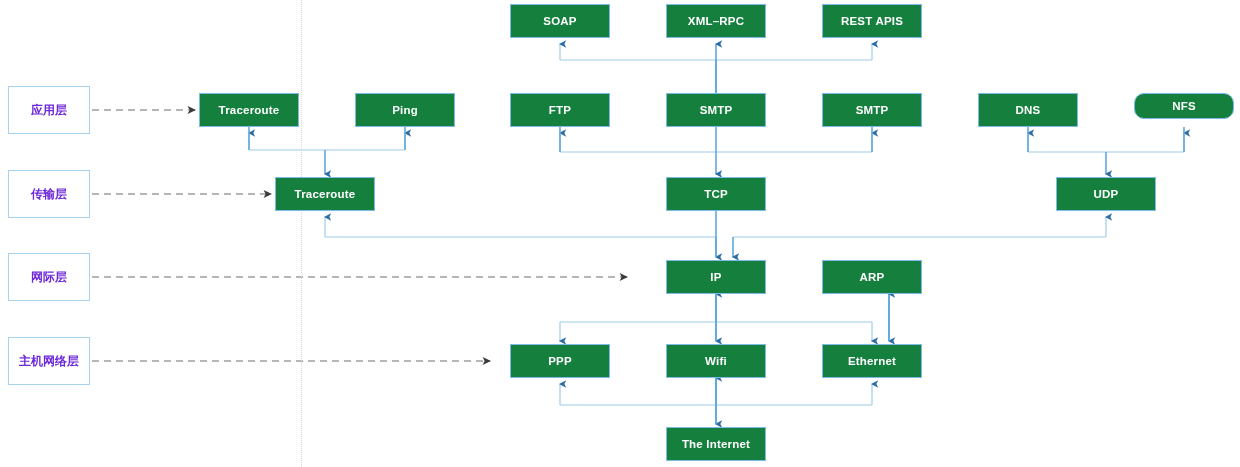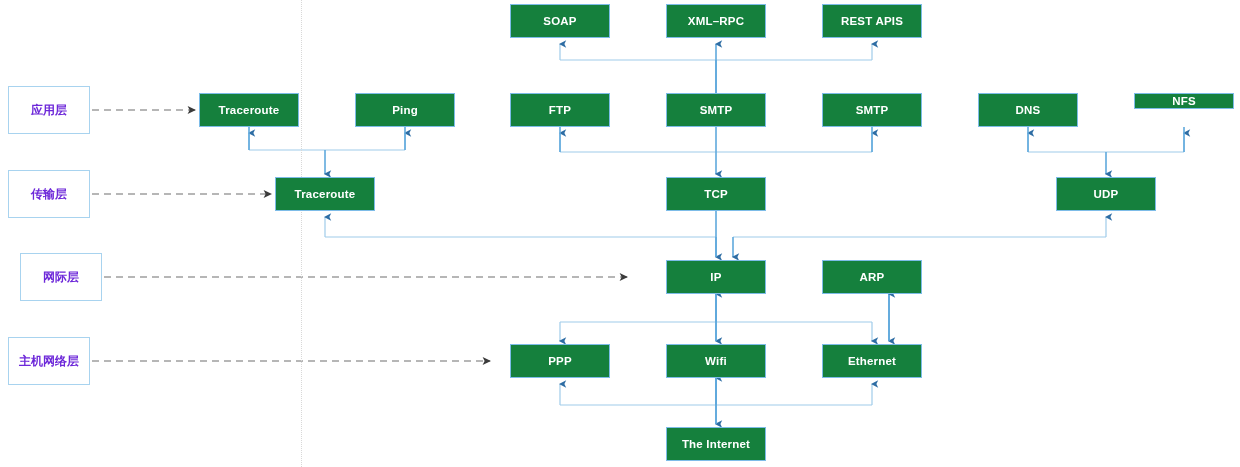--- a/index.html
+++ b/index.html
@@ -122,21 +122,21 @@
   </svg>
 
   <div class="sep" style="left:301px;"></div>
 
   <div class="layer" style="left:8px;top:86px;width:82px;height:48px;">
     <span>应用层</span>
   </div>
   <div class="layer" style="left:8px;top:170px;width:82px;height:48px;">
     <span>传输层</span>
   </div>
-  <div class="layer" style="left:20px;top:253px;width:82px;height:48px;">
+  <div class="layer" style="left:8px;top:253px;width:82px;height:48px;">
     <span>网际层</span>
   </div>
   <div class="layer" style="left:8px;top:337px;width:82px;height:48px;text-align:center;">
     <span>主机网络层</span>
   </div>
 
   <div class="node" style="left:510px;top:4px;width:100px;height:34px;">
     <span>SOAP</span>
     </div>
   <div class="node" style="left:666px;top:4px;width:100px;height:34px;">
@@ -157,21 +157,21 @@
     </div>
   <div class="node" style="left:666px;top:93px;width:100px;height:34px;">
     <span>SMTP</span>
     </div>
   <div class="node" style="left:822px;top:93px;width:100px;height:34px;">
     <span>SMTP</span>
     </div>
   <div class="node" style="left:978px;top:93px;width:100px;height:34px;">
     <span>DNS</span>
     </div>
-  <div class="node" style="left:1134px;top:93px;width:100px;height:16px;">
+  <div class="node" style="left:1134px;top:93px;width:100px;height:26px;border-radius:10px;">
     <span>NFS</span>
     </div>
 
   <div class="node" style="left:275px;top:177px;width:100px;height:34px;">
     <span>Traceroute</span>
     </div>
   <div class="node" style="left:666px;top:177px;width:100px;height:34px;">
     <span>TCP</span>
     </div>
   <div class="node" style="left:1056px;top:177px;width:100px;height:34px;align-items:center;">

